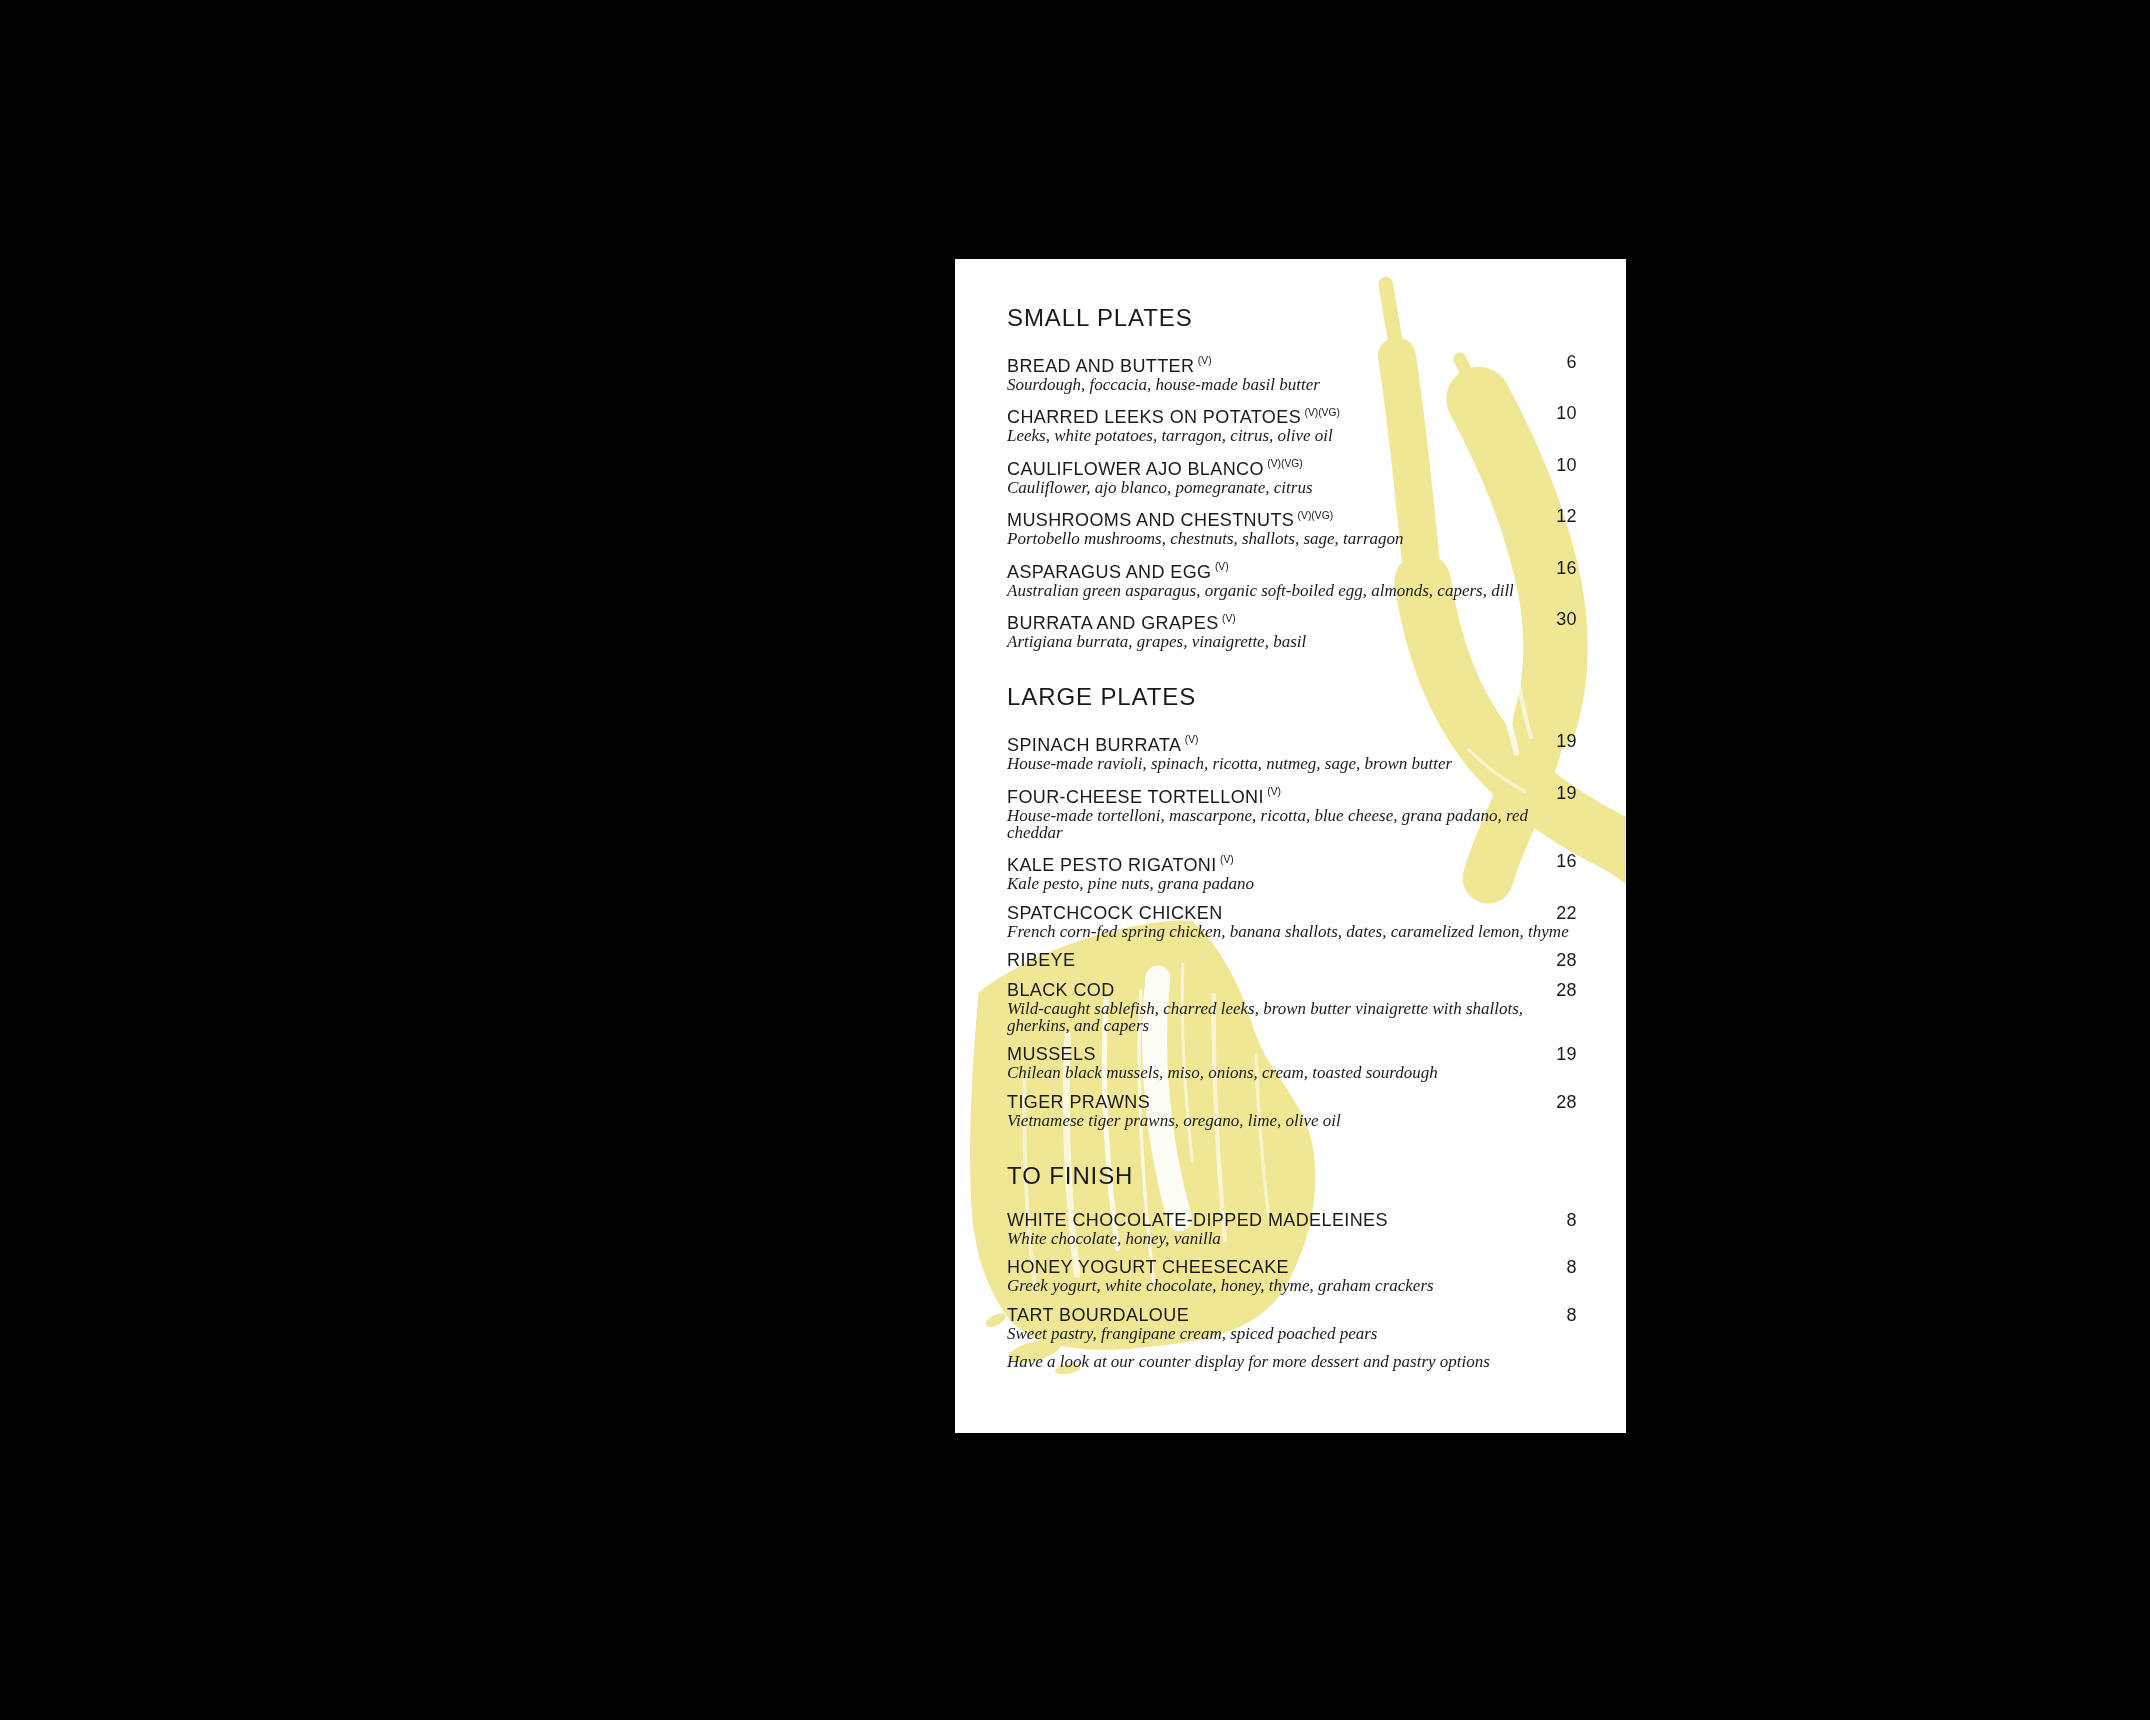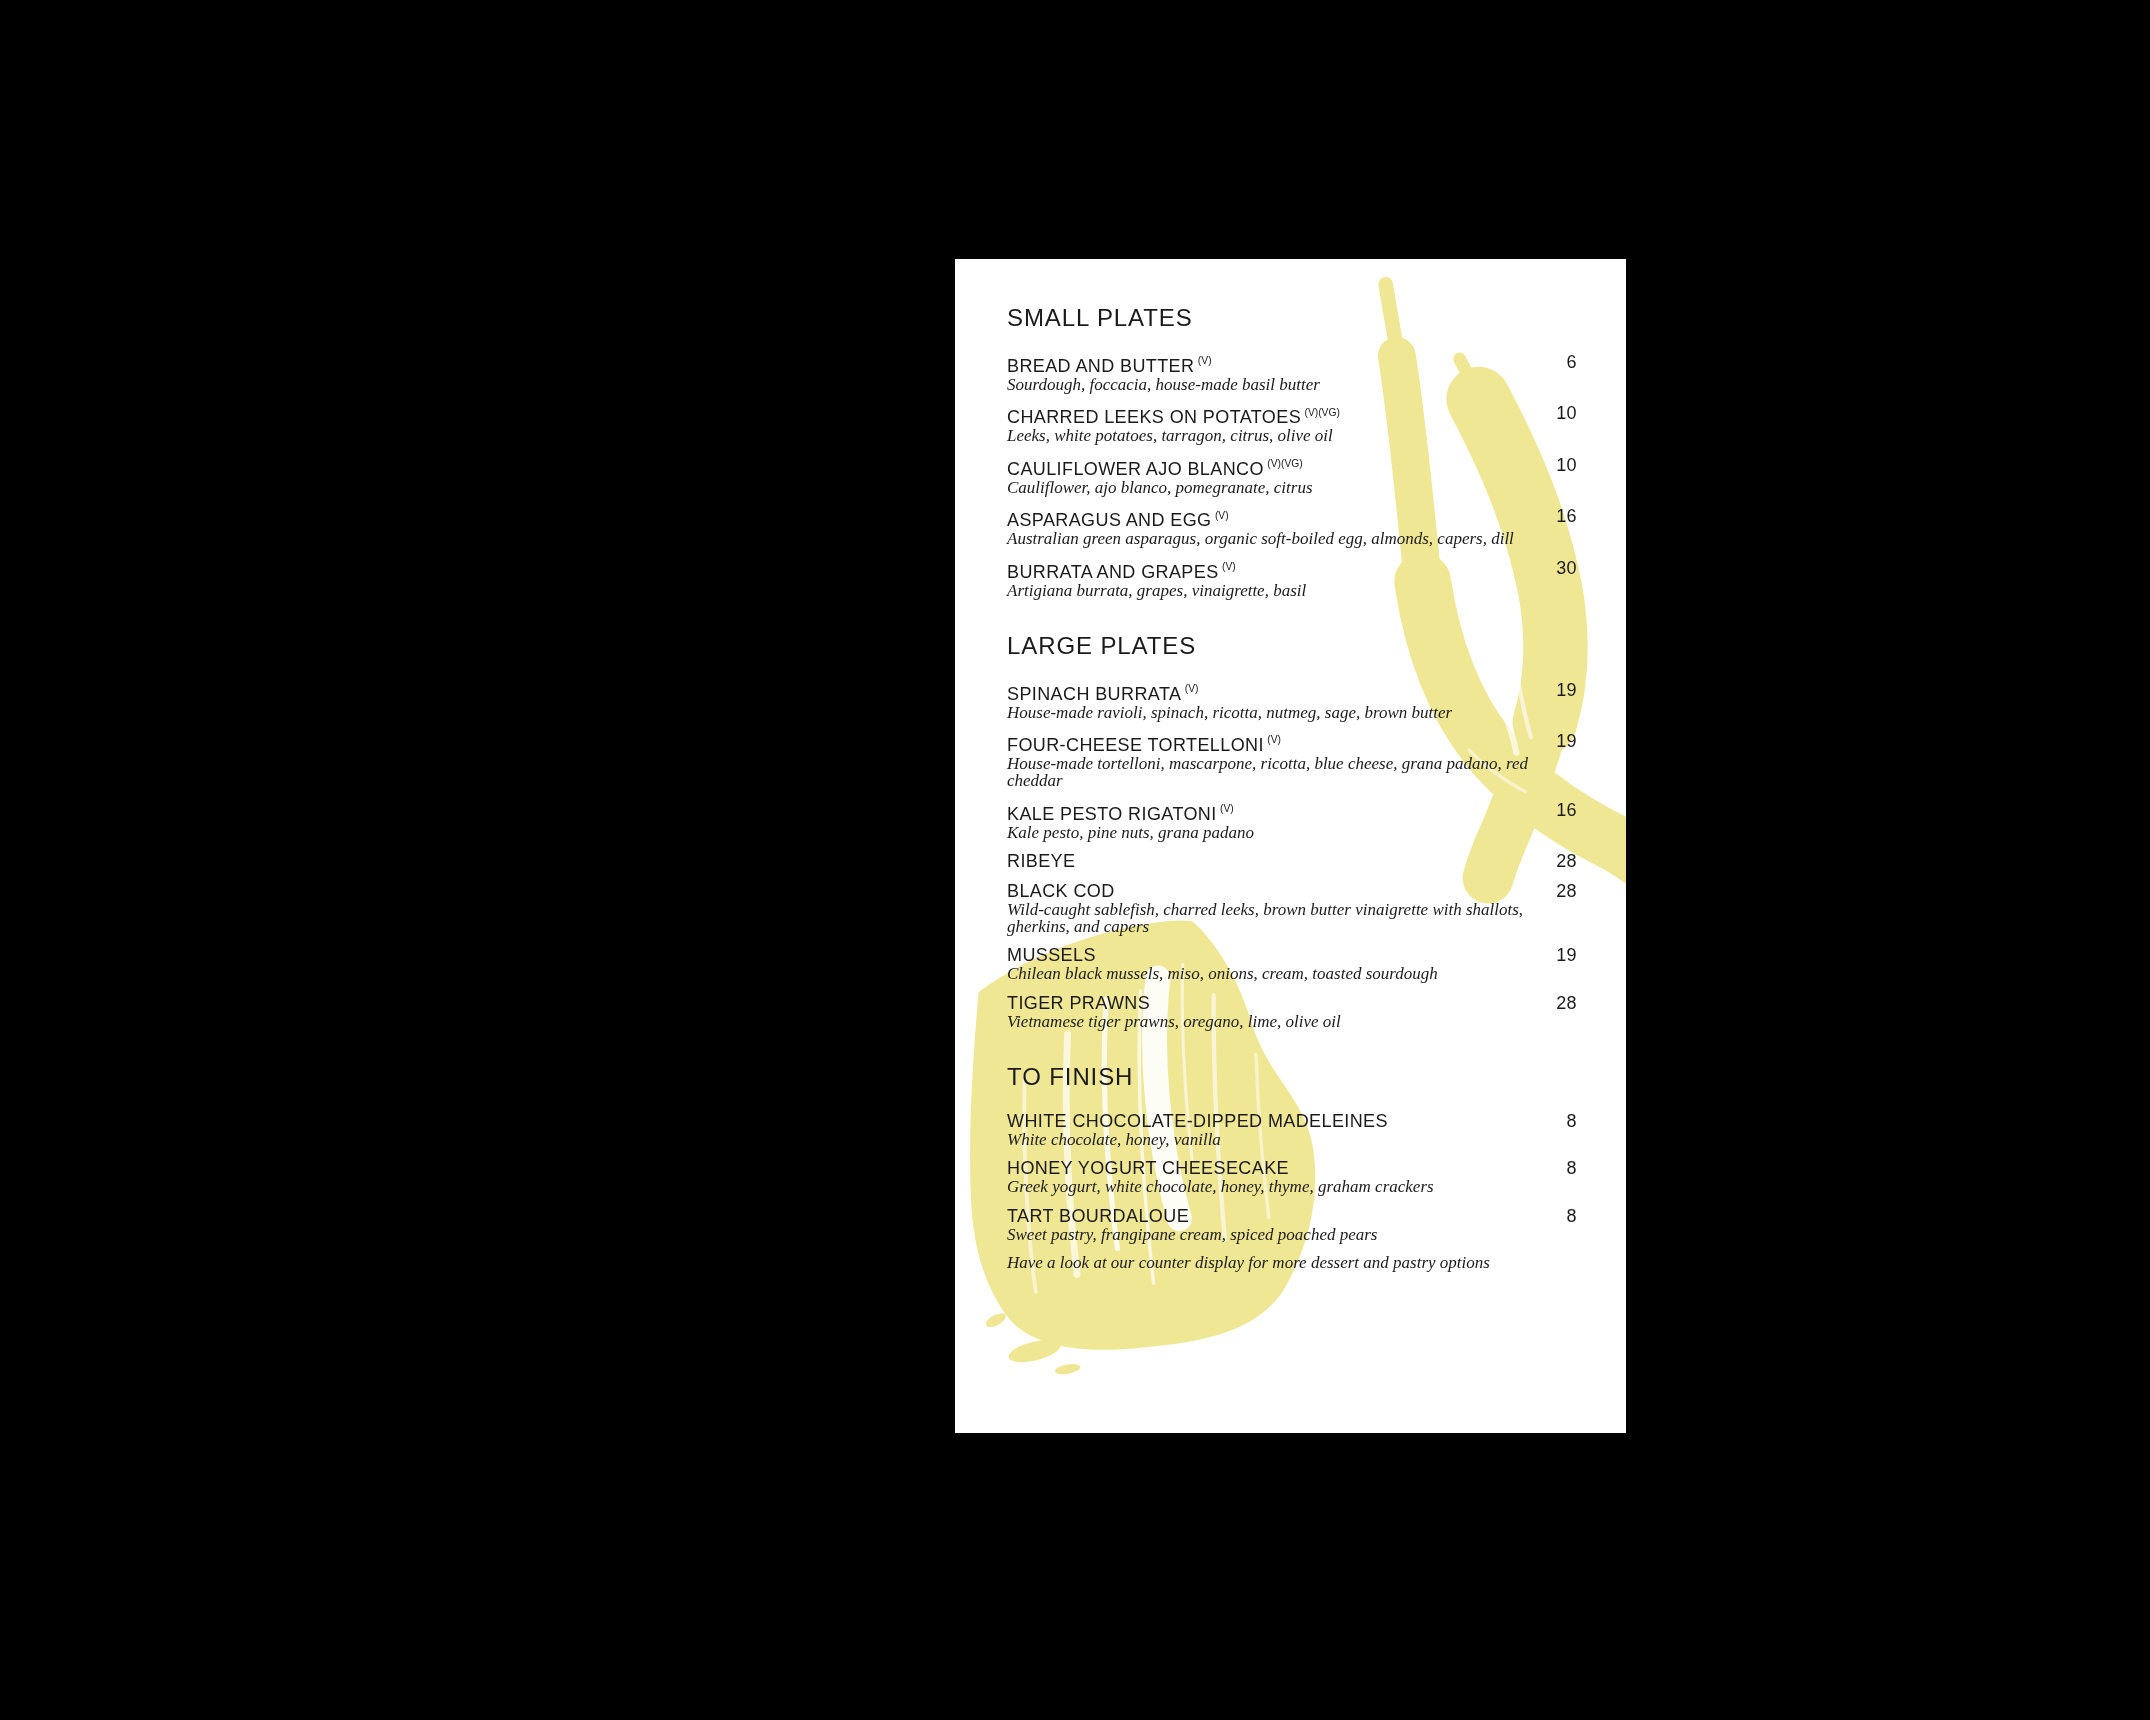--- a/index.html
+++ b/index.html
@@ -86,20 +86,27 @@
             </div>
             <div class="item">
               <div class="item-row">
                 <div class="item-name"><span>CAULIFLOWER AJO BLANCO</span><sup>(V)(VG)</sup></div>
                 <span class="item-price">10</span>
               </div>
               <div class="item-desc">Cauliflower, ajo blanco, pomegranate, citrus</div>
             </div>
             <div class="item">
               <div class="item-row">
+                <div class="item-name"><span>MUSHROOMS AND CHESTNUTS</span><sup>(V)(VG)</sup></div>
+                <span class="item-price">12</span>
+              </div>
+              <div class="item-desc">Portobello mushrooms, chestnuts, shallots, sage, tarragon</div>
+            </div>
+            <div class="item">
+              <div class="item-row">
                 <div class="item-name"><span>ASPARAGUS AND EGG</span><sup>(V)</sup></div>
                 <span class="item-price">16</span>
               </div>
               <div class="item-desc">Australian green asparagus, organic soft-boiled egg, almonds, capers, dill</div>
             </div>
             <div class="item">
               <div class="item-row">
                 <div class="item-name"><span>BURRATA AND GRAPES</span><sup>(V)</sup></div>
                 <span class="item-price">30</span>
               </div>
@@ -124,20 +131,27 @@
             </div>
             <div class="item">
               <div class="item-row">
                 <div class="item-name"><span>KALE PESTO RIGATONI</span><sup>(V)</sup></div>
                 <span class="item-price">16</span>
               </div>
               <div class="item-desc">Kale pesto, pine nuts, grana padano</div>
             </div>
             <div class="item">
               <div class="item-row">
+                <div class="item-name"><span>SPATCHCOCK CHICKEN</span></div>
+                <span class="item-price">22</span>
+              </div>
+              <div class="item-desc">French corn-fed spring chicken, banana shallots, dates, caramelized lemon, thyme</div>
+            </div>
+            <div class="item">
+              <div class="item-row">
                 <div class="item-name"><span>RIBEYE</span></div>
                 <span class="item-price">28</span>
               </div>
             </div>
             <div class="item">
               <div class="item-row">
                 <div class="item-name"><span>BLACK COD</span></div>
                 <span class="item-price">28</span>
               </div>
               <div class="item-desc">Wild-caught sablefish, charred leeks, brown butter vinaigrette with shallots, gherkins, and capers</div>

